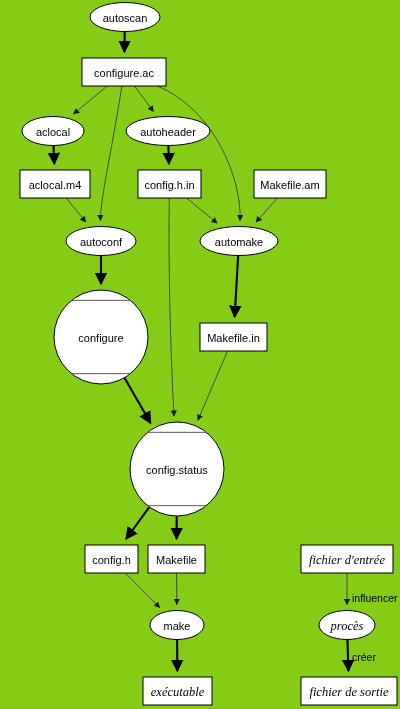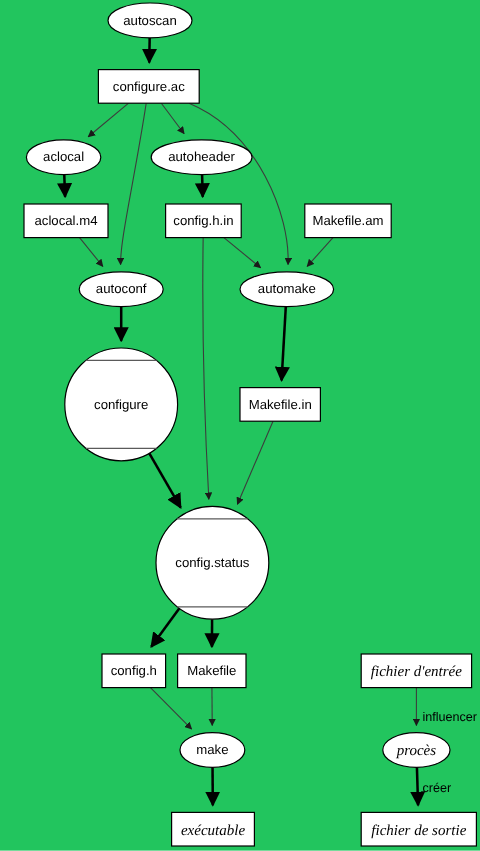--- a/index.html
+++ b/index.html
@@ -4,21 +4,21 @@
 <style>
   html, body {
     margin: 0;
     padding: 0;
     background: #ffffff;
   }
   #canvas-wrap {
     position: relative;
     width: 400px;
     height: 709px;
-    background: #22c55e;
+    background: #84cc16;
     overflow: hidden;
     font-family: "Liberation Sans", sans-serif;
   }
   svg#graph {
     display: block;
     width: 400px;
     height: 709px;
   }
   .node-shape {
     fill: #ffffff;

